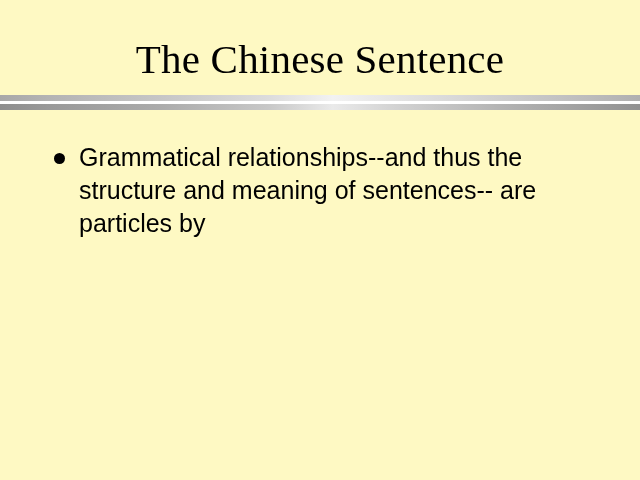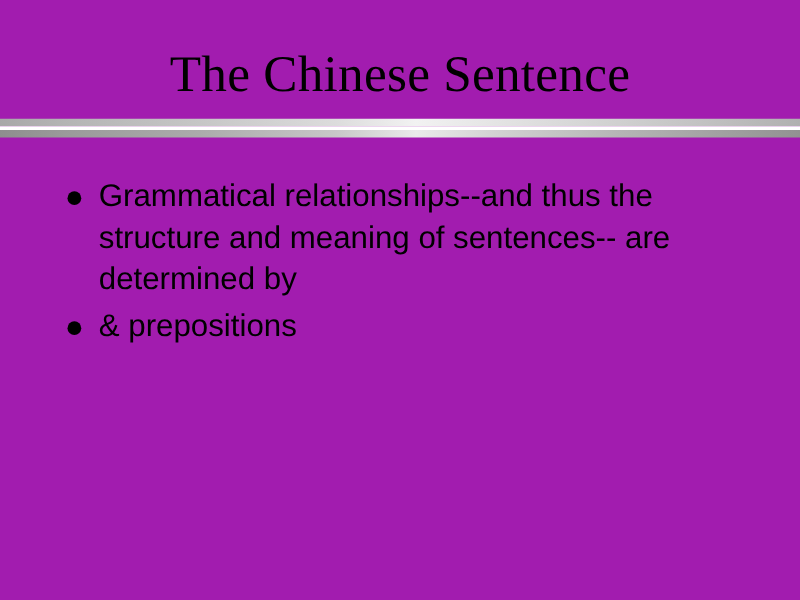--- a/index.html
+++ b/index.html
@@ -12,21 +12,21 @@
     height: 480px;
     background: #ffffff;
     font-family: "Liberation Sans", sans-serif;
     overflow: hidden;
   }
 
   .slide {
     position: relative;
     width: 640px;
     height: 480px;
-    background: #a21caf;
+    background: #fef9c3;
     box-sizing: border-box;
   }
 
   
   .slide-title {
     position: absolute;
     left: 0;
     top: 36px;
     width: 640px;
     text-align: center;
@@ -128,25 +128,21 @@
   <div class="divider">
     <div class="divider-band divider-band-top"></div>
     <div class="divider-band divider-gap"></div>
     <div class="divider-band divider-band-bottom"></div>
   </div>
 
   <ul class="bullet-list">
 
     <li class="bullet-item">
       <span class="bullet-marker"></span>
-      <span class="bullet-text">Grammatical relationships--and thus the structure and meaning of sentences-- are determined by</span>
+      <span class="bullet-text">Grammatical relationships--and thus the structure and meaning of sentences-- are particles by</span>
     </li>
 
 
 
-    <li class="bullet-item">
-      <span class="bullet-marker"></span>
-      <span class="bullet-text">&amp; prepositions</span>
-    </li>
 
   </ul>
 
 </div>
 
 </body></html>

